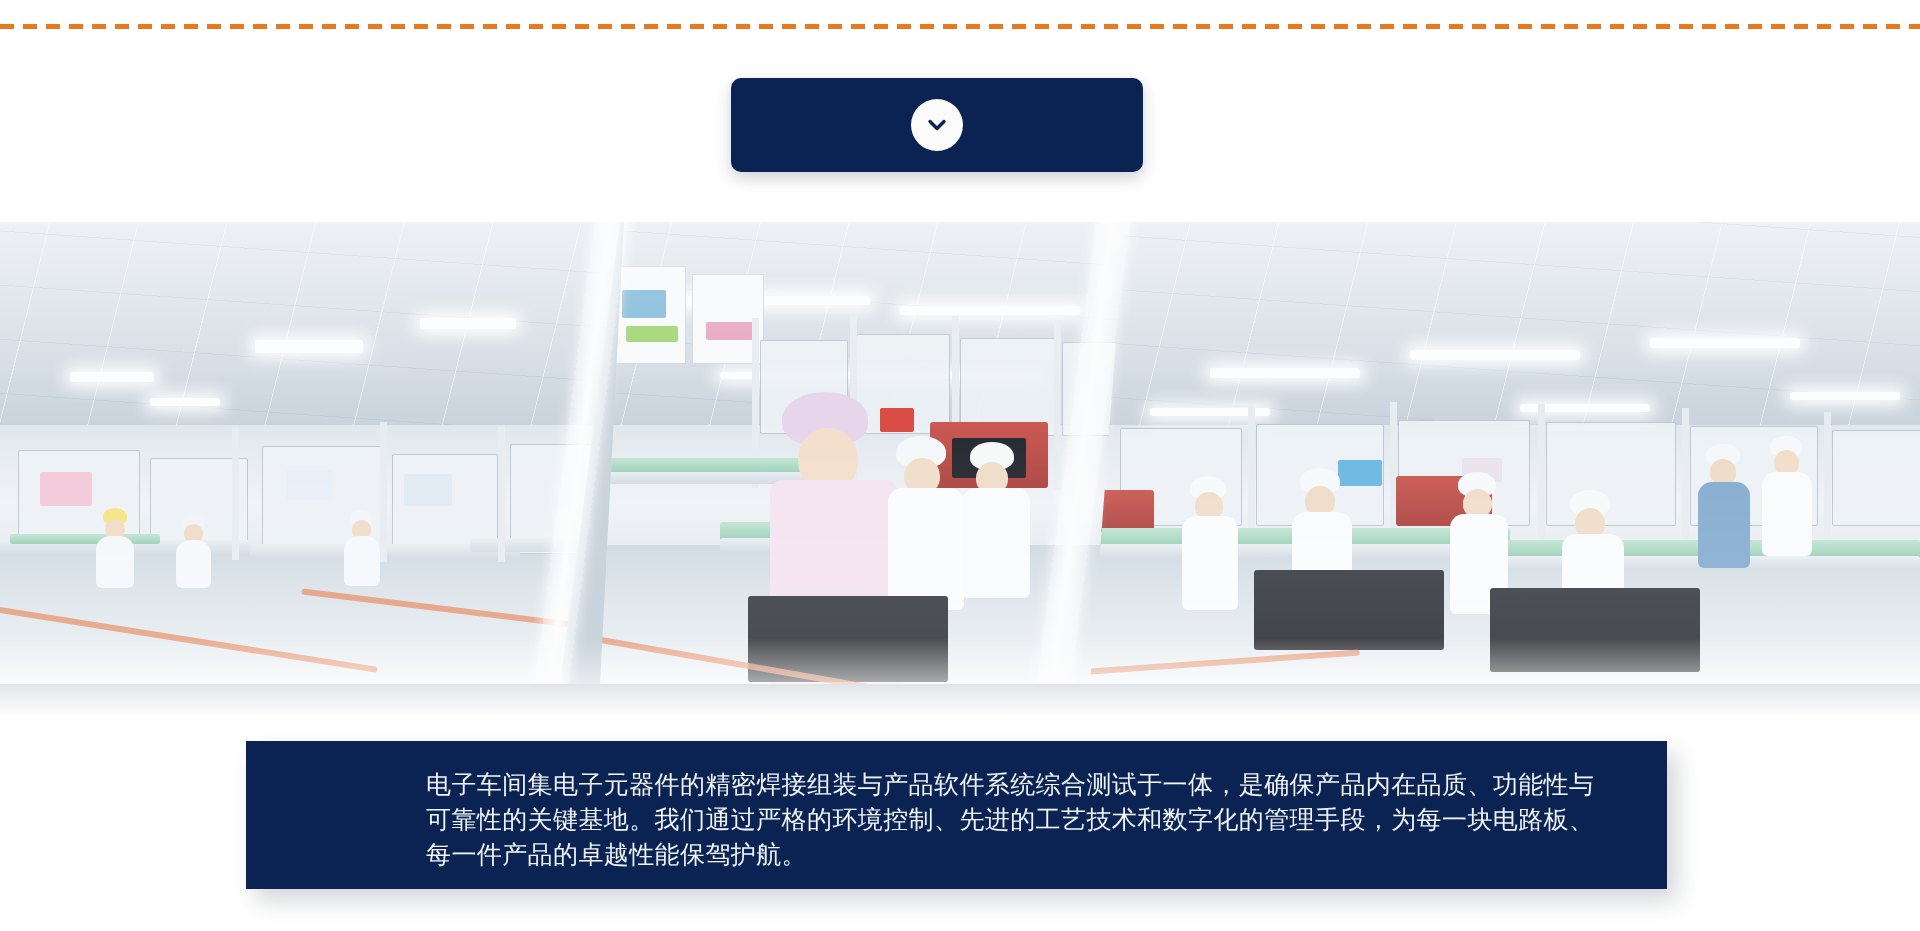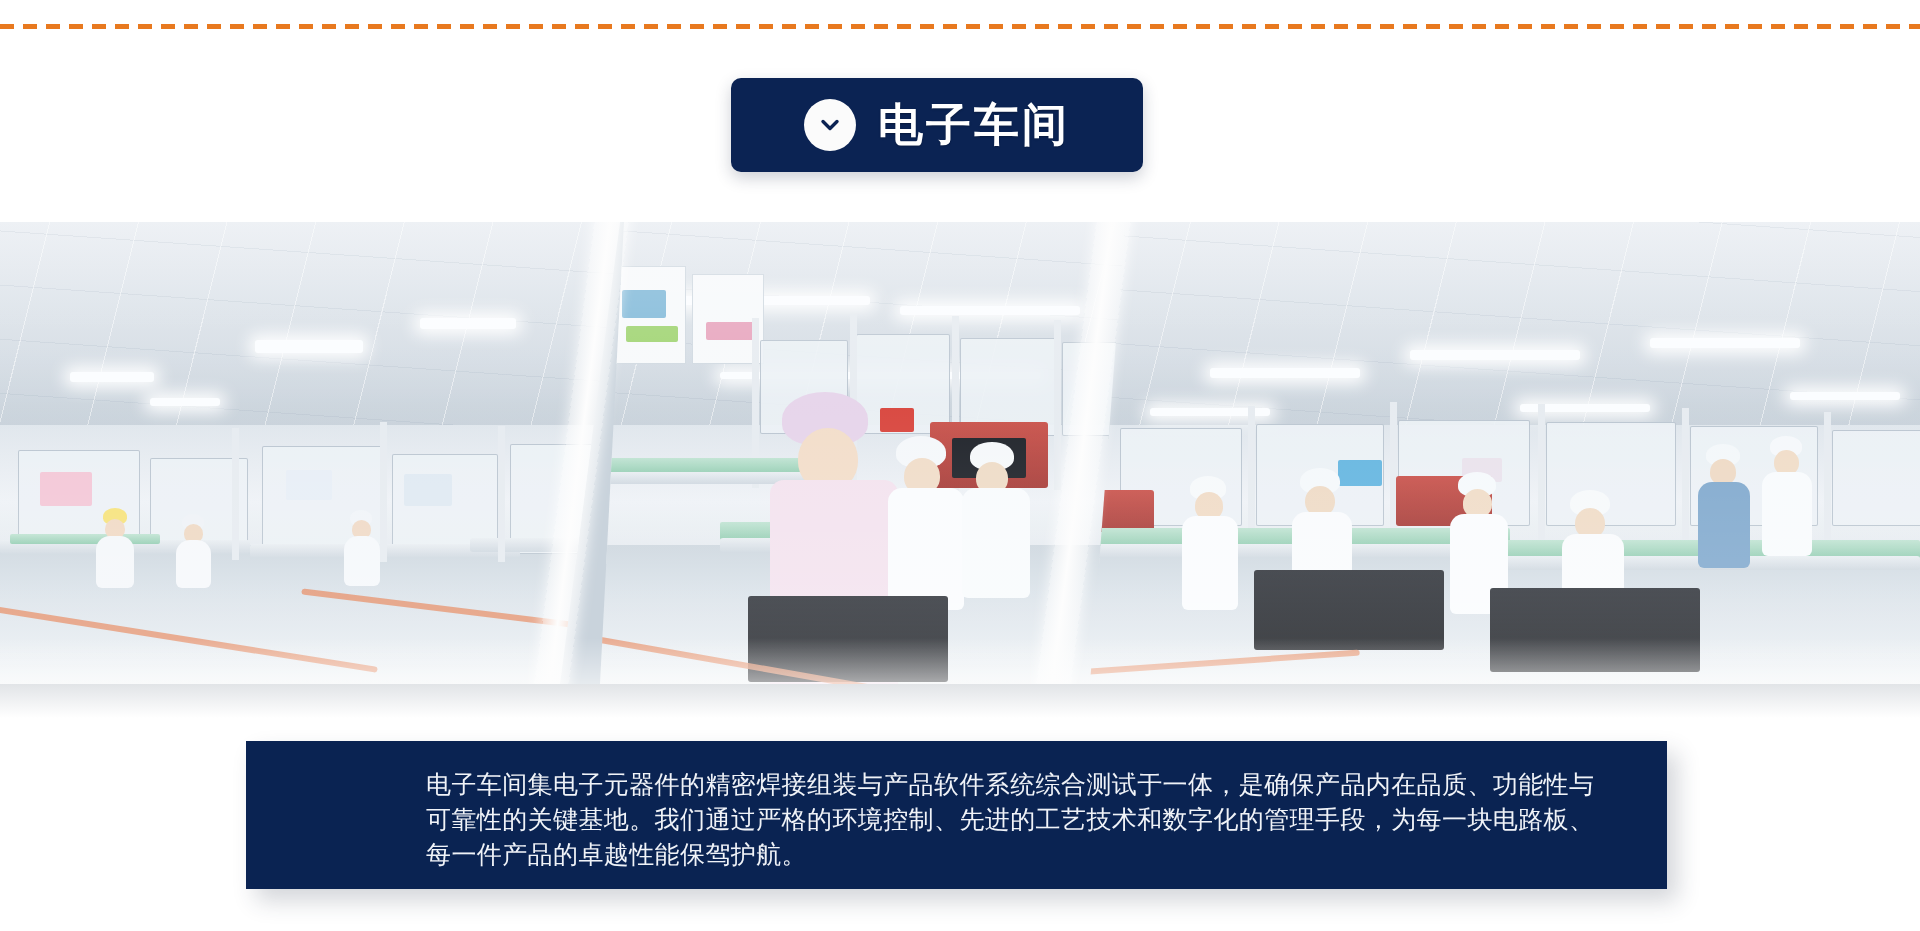--- a/index.html
+++ b/index.html
@@ -231,21 +231,20 @@
 <div class="dashed-rule-wrap">
   <div class="dashed-rule"></div>
 </div>
 
 <div class="title-banner">
   <span class="chevron-circle">
     <svg width="30" height="30" viewBox="0 0 30 30" aria-hidden="true">
       <path d="M8 11.5 L15 18.5 L22 11.5" fill="none" stroke="#0b2353" stroke-width="3.4" stroke-linecap="round" stroke-linejoin="round"></path>
     </svg>
   </span>
-  <span class="title-text">电子车间</span>
 </div>
 
 <div class="photo-strip">
 
   <div class="panel panel-1">
     <div class="scene">
       <div class="ceiling">
           <div class="ceiling-grid"></div>
         </div>
       <div class="wall"></div>

